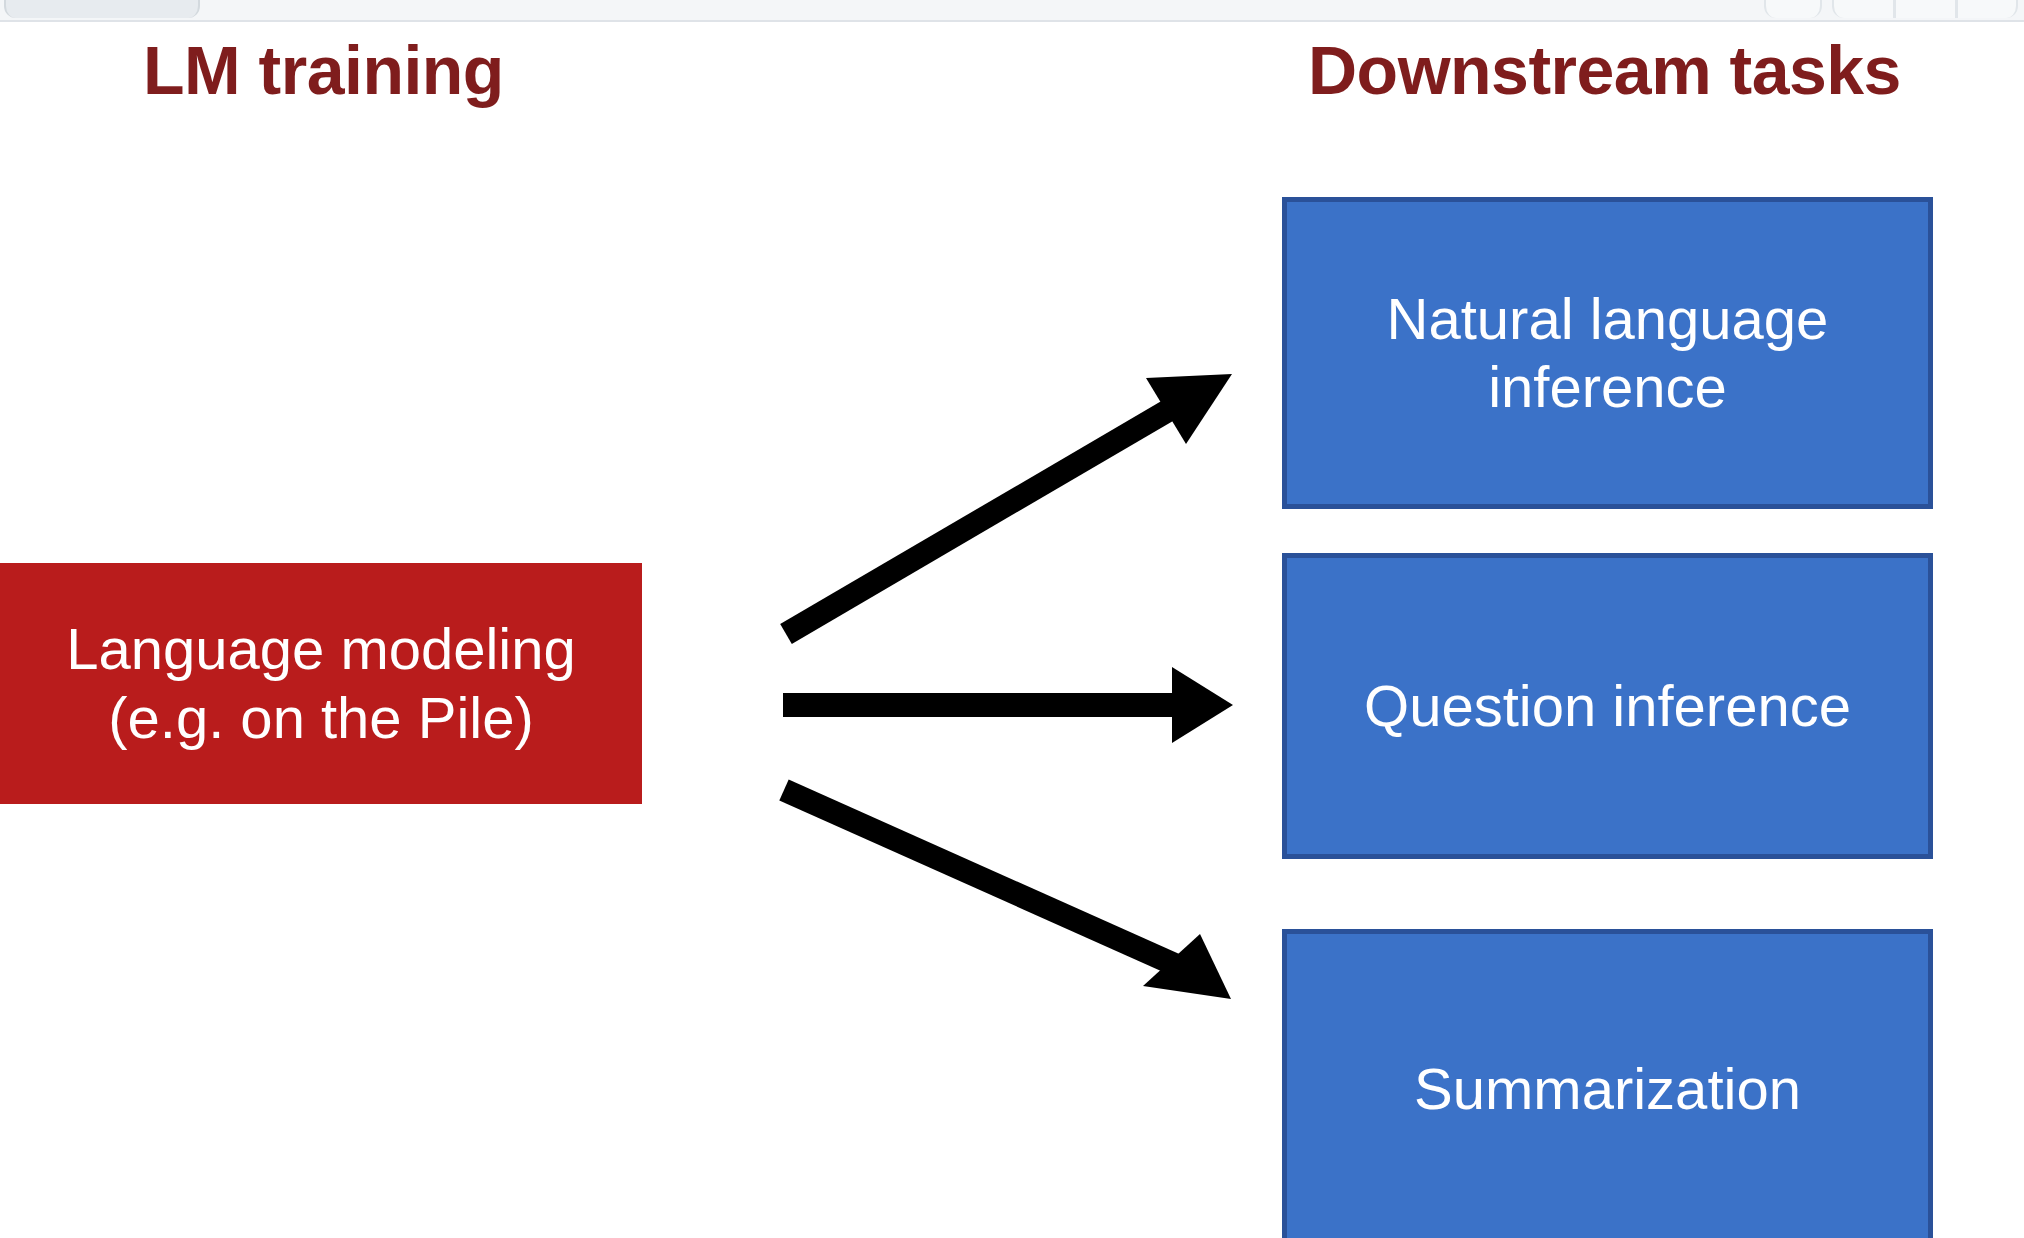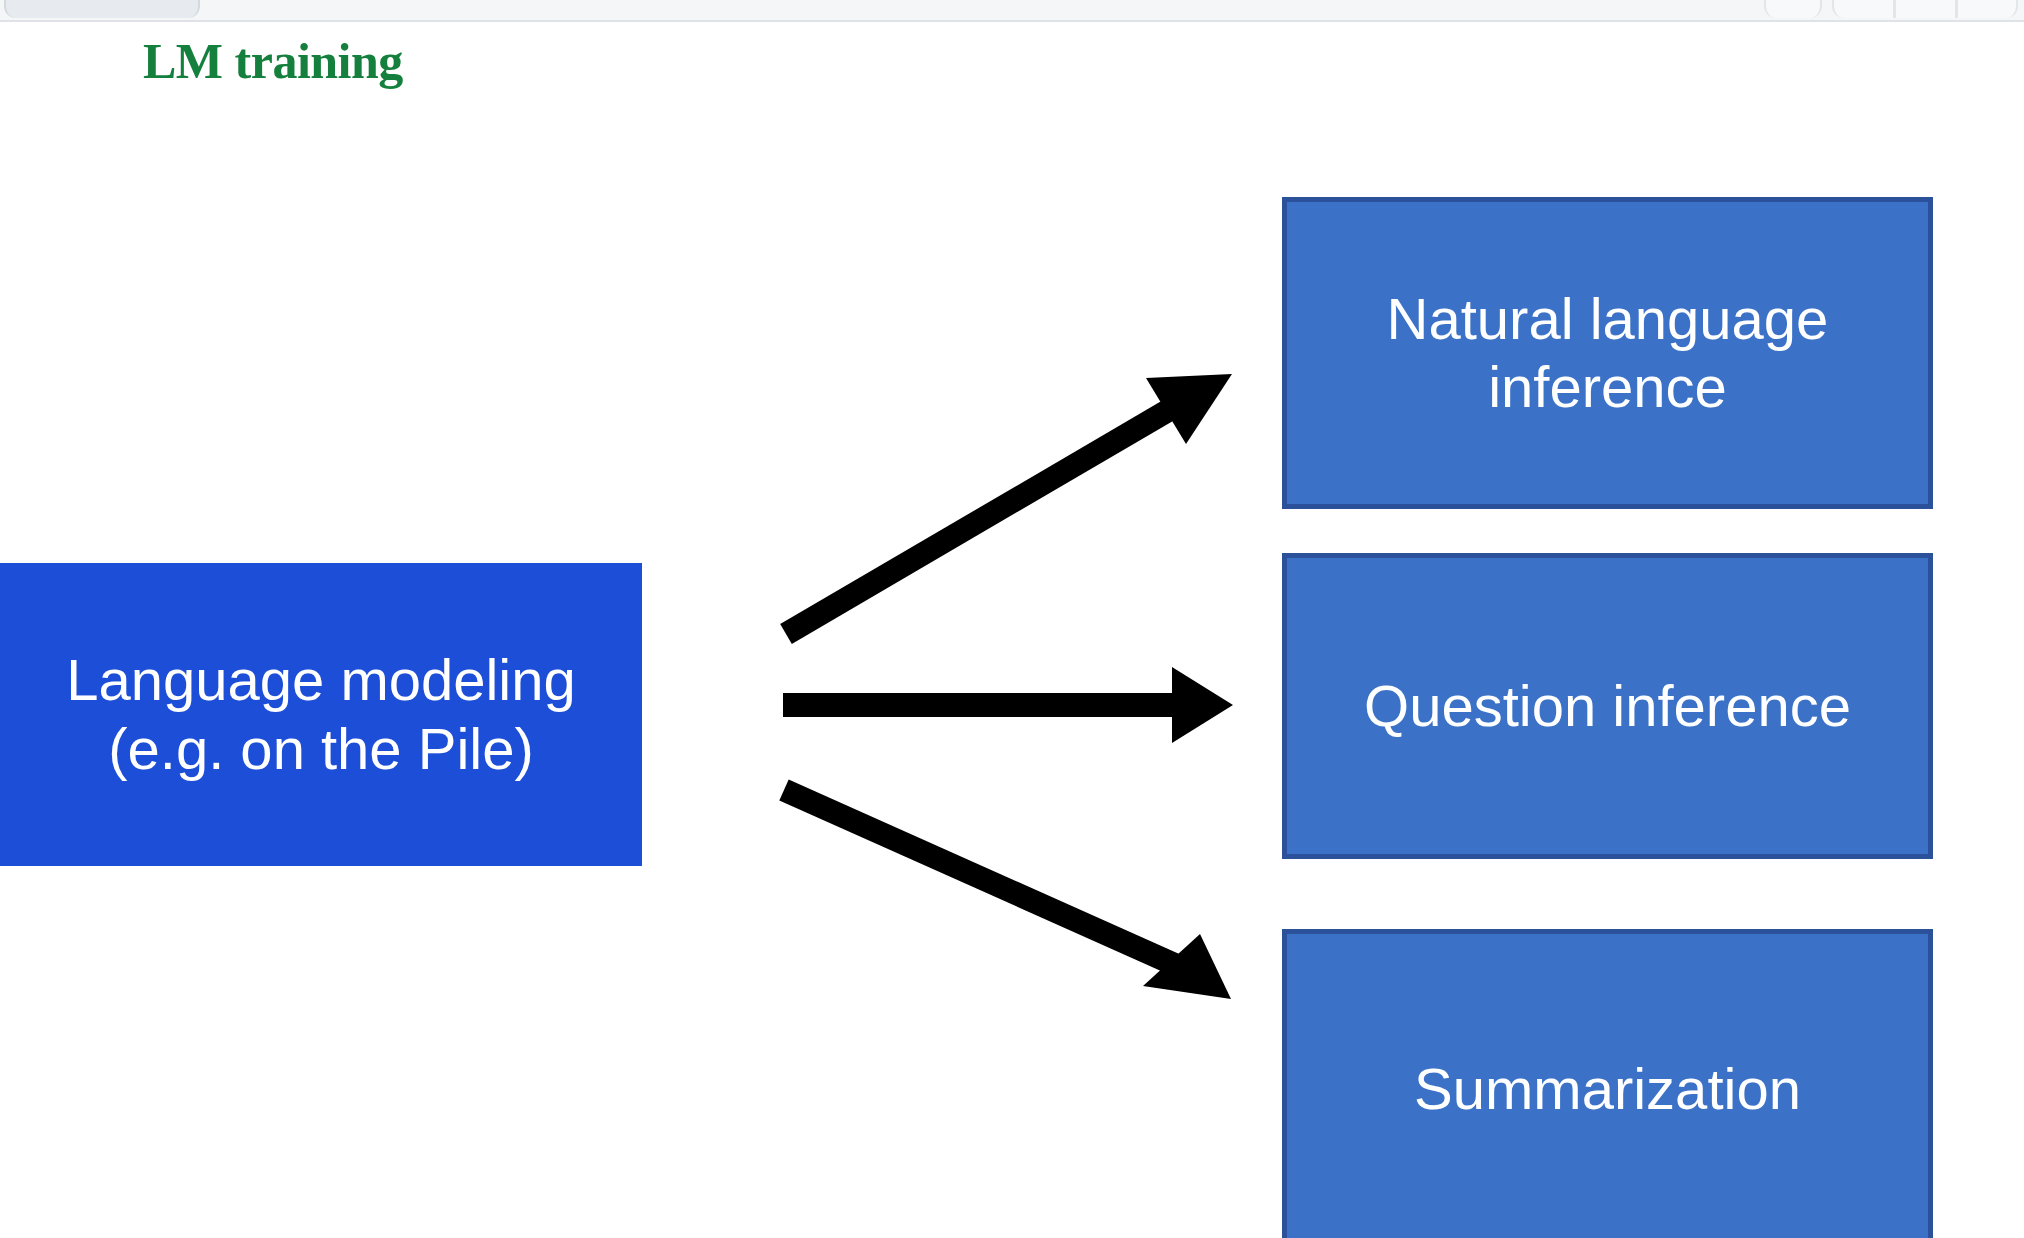--- a/index.html
+++ b/index.html
@@ -63,26 +63,25 @@
   }
   .win-btn.round-l { border-radius: 0 0 12px 12px; margin-right: 10px; width: 58px;}
   .win-btn.grp { border-radius: 0; margin: 0; border-right-width: 1px; }
   .win-btn.grp.first { border-radius: 0 0 0 12px; }
   .win-btn.grp.last { border-radius: 0 0 12px 0; border-right-width: 2px; }
 
   
   .col-head {
     position: absolute;
     font-weight: bold;
-    font-size: 50px;
+    font-size: 68px;
     line-height: 1;
-    color: #15803d;
+    color: #7f1d1d;
     white-space: nowrap;
     letter-spacing: -0.5px;
-    font-family: Liberation Serif, serif;
   }
   #head-lm        { left: 143px;  top: 36px; }
   #head-adapt     { left: 812px;  top: 36px; }
   #head-downstream{ left: 1308px; top: 36px; }
 
   
   .node-box {
     position: absolute;
     box-sizing: border-box;
     display: flex;
@@ -92,22 +91,22 @@
     color: #ffffff;
     font-size: 58px;
     line-height: 1.18;
     padding: 4px 26px;
   }
 
   #box-source {
     left: 0px;
     top: 563px;
     width: 642px;
-    height: 303px;
-    background: #1d4ed8;
+    height: 241px;
+    background: #b91c1c;
     border: none;
   }
 
   .task-box {
     left: 1282px;
     width: 651px;
     background: #3b72c8;
     border: 5px solid #2a5199;
   }
   #box-nli  { top: 197px;  height: 312px; }
@@ -135,20 +134,21 @@
       <div class="win-btn round-l"></div>
       <div class="win-btn grp first"></div>
       <div class="win-btn grp">
         
       </div>
       <div class="win-btn grp last"></div>
     </div>
   </div>
 
   <div class="col-head" id="head-lm">LM training</div>
+  <div class="col-head" id="head-downstream">Downstream tasks</div>
 
   <div class="node-box" id="box-source">Language modeling (e.g. on the Pile)</div>
 
   <svg id="arrows" viewBox="0 0 2024 1238">
 
     <g>
       <line x1="786" y1="634" x2="1186" y2="400" stroke="#000000" stroke-width="23" stroke-linecap="butt"></line>
       <polygon points="1232,374 1146,378 1186,444" fill="#000000"></polygon>
     </g>
 

